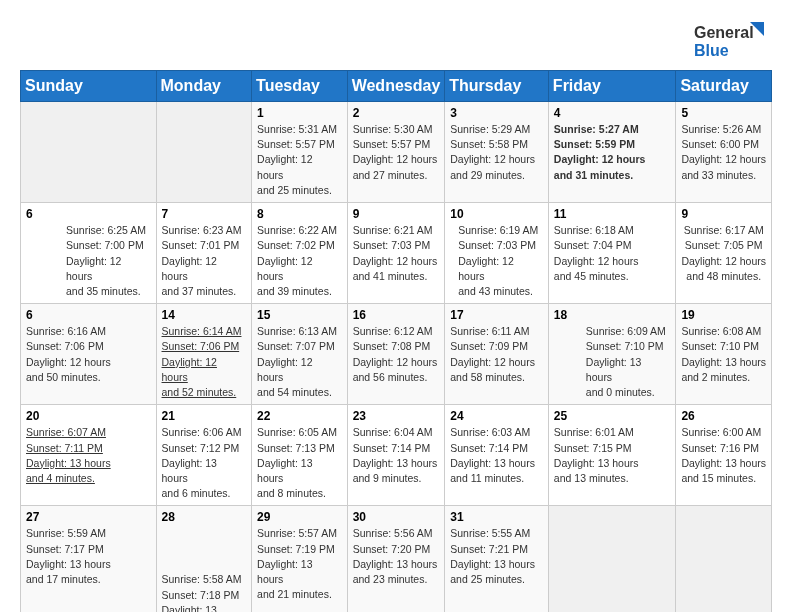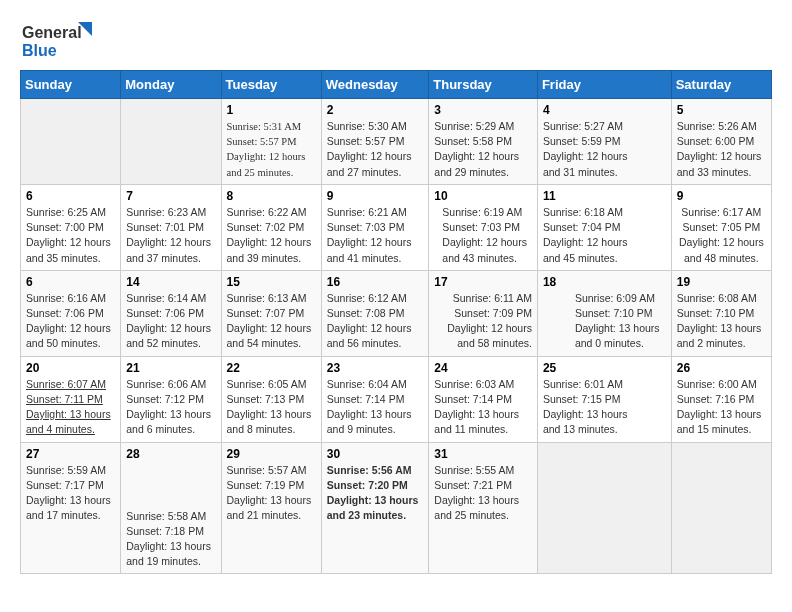--- a/index.html
+++ b/index.html
@@ -5,21 +5,21 @@
     * { box-sizing: border-box; margin: 0; padding: 0; }
     body {
       font-family: Arial, sans-serif;
       background: #fff;
       width: 792px;
       min-height: 612px;
       padding: 20px;
     }
     .header {
       display: flex;
-      justify-content: flex-start;
+      justify-content: flex-end;
       align-items: flex-start;
       margin-bottom: 10px;
     }
     .logo {
       display: flex;
       align-items: center;
       gap: 4px;
     }
     .logo-icon {
       width: 30px;
@@ -41,21 +41,21 @@
     table {
       width: 100%;
       border-collapse: collapse;
       font-size: 11px;
     }
     thead tr th {
       background-color: #2176c7;
       color: #fff;
       padding: 6px 4px;
       text-align: left;
-      font-size: 13px;
+      font-size: 16px;
       border: 1px solid #1a5fa0;
     }
     tbody tr td {
       border: 1px solid #ccc;
       padding: 4px 5px;
       vertical-align: top;
       background: #fff;
       min-height: 80px;
       height: 80px;
     }
@@ -105,58 +105,58 @@
         <th>Friday</th>
         <th>Saturday</th>
       </tr>
   </thead>
   <tbody id="calendar-body">
   <tr>
         <td class="empty-cell"></td>
         <td class="empty-cell"></td>
         <td>
           <span class="day-num">1</span>
-          <div class="day-info" style="white-space: pre-line; font-family: Liberation Serif, serif;">Sunrise: 5:31 AM
+          <div class="day-info" style="white-space: pre-line;">Sunrise: 5:31 AM
 Sunset: 5:57 PM
 Daylight: 12 hours
 and 25 minutes.</div>
         </td>
         <td>
           <span class="day-num">2</span>
           <div class="day-info" style="white-space: pre-line;">Sunrise: 5:30 AM
 Sunset: 5:57 PM
 Daylight: 12 hours
 and 27 minutes.</div>
         </td>
         <td>
           <span class="day-num">3</span>
           <div class="day-info" style="white-space: pre-line;">Sunrise: 5:29 AM
 Sunset: 5:58 PM
 Daylight: 12 hours
 and 29 minutes.</div>
         </td>
         <td>
           <span class="day-num">4</span>
-          <div class="day-info" style="white-space: pre-line;">Sunrise: 5:27 AM
+          <div class="day-info" style="white-space: pre-line; font-weight: bold;">Sunrise: 5:27 AM
 Sunset: 5:59 PM
 Daylight: 12 hours
 and 31 minutes.</div>
         </td>
         <td>
           <span class="day-num">5</span>
           <div class="day-info" style="white-space: pre-line;">Sunrise: 5:26 AM
 Sunset: 6:00 PM
 Daylight: 12 hours
 and 33 minutes.</div>
         </td>
       </tr>
       <tr>
         <td>
           <span class="day-num">6</span>
-          <div class="day-info" style="white-space: pre-line;">Sunrise: 6:25 AM
+          <div class="day-info" style="white-space: pre-line; margin-left: 40px;">Sunrise: 6:25 AM
 Sunset: 7:00 PM
 Daylight: 12 hours
 and 35 minutes.</div>
         </td>
         <td>
           <span class="day-num">7</span>
           <div class="day-info" style="white-space: pre-line;">Sunrise: 6:23 AM
 Sunset: 7:01 PM
 Daylight: 12 hours
 and 37 minutes.</div>
@@ -200,42 +200,42 @@
       <tr>
         <td>
           <span class="day-num">6</span>
           <div class="day-info" style="white-space: pre-line;">Sunrise: 6:16 AM
 Sunset: 7:06 PM
 Daylight: 12 hours
 and 50 minutes.</div>
         </td>
         <td>
           <span class="day-num">14</span>
-          <div class="day-info" style="white-space: pre-line;">Sunrise: 6:14 AM
+          <div class="day-info" style="white-space: pre-line; text-decoration: underline;">Sunrise: 6:14 AM
 Sunset: 7:06 PM
 Daylight: 12 hours
 and 52 minutes.</div>
         </td>
         <td>
           <span class="day-num">15</span>
           <div class="day-info" style="white-space: pre-line;">Sunrise: 6:13 AM
 Sunset: 7:07 PM
 Daylight: 12 hours
 and 54 minutes.</div>
         </td>
         <td>
           <span class="day-num">16</span>
           <div class="day-info" style="white-space: pre-line;">Sunrise: 6:12 AM
 Sunset: 7:08 PM
 Daylight: 12 hours
 and 56 minutes.</div>
         </td>
         <td>
           <span class="day-num">17</span>
-          <div class="day-info" style="white-space: pre-line; text-align: right;">Sunrise: 6:11 AM
+          <div class="day-info" style="white-space: pre-line;">Sunrise: 6:11 AM
 Sunset: 7:09 PM
 Daylight: 12 hours
 and 58 minutes.</div>
         </td>
         <td>
           <span class="day-num">18</span>
           <div class="day-info" style="white-space: pre-line; margin-left: 32px;">Sunrise: 6:09 AM
 Sunset: 7:10 PM
 Daylight: 13 hours
 and 0 minutes.</div>
@@ -316,21 +316,21 @@
         </td>
         <td>
           <span class="day-num">29</span>
           <div class="day-info" style="white-space: pre-line;">Sunrise: 5:57 AM
 Sunset: 7:19 PM
 Daylight: 13 hours
 and 21 minutes.</div>
         </td>
         <td>
           <span class="day-num">30</span>
-          <div class="day-info" style="white-space: pre-line; font-weight: bold;">Sunrise: 5:56 AM
+          <div class="day-info" style="white-space: pre-line;">Sunrise: 5:56 AM
 Sunset: 7:20 PM
 Daylight: 13 hours
 and 23 minutes.</div>
         </td>
         <td>
           <span class="day-num">31</span>
           <div class="day-info" style="white-space: pre-line;">Sunrise: 5:55 AM
 Sunset: 7:21 PM
 Daylight: 13 hours
 and 25 minutes.</div>

